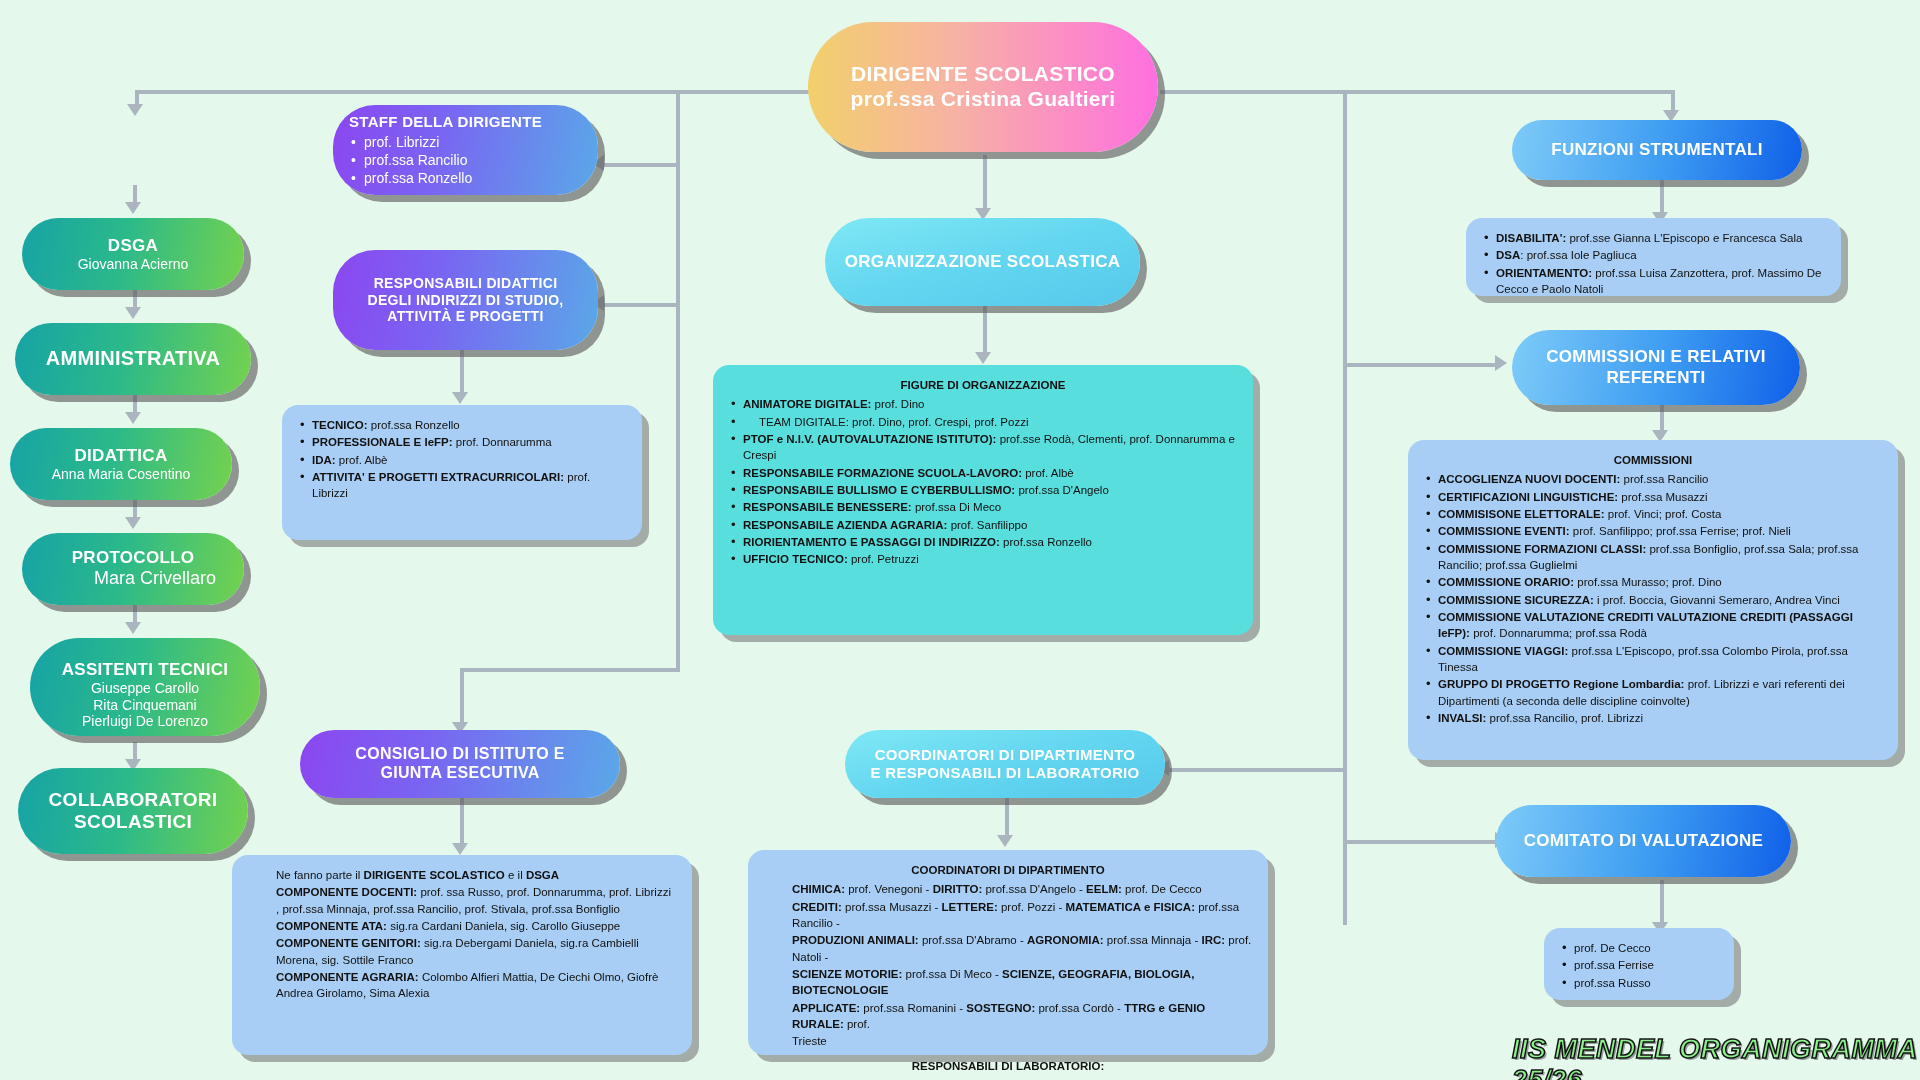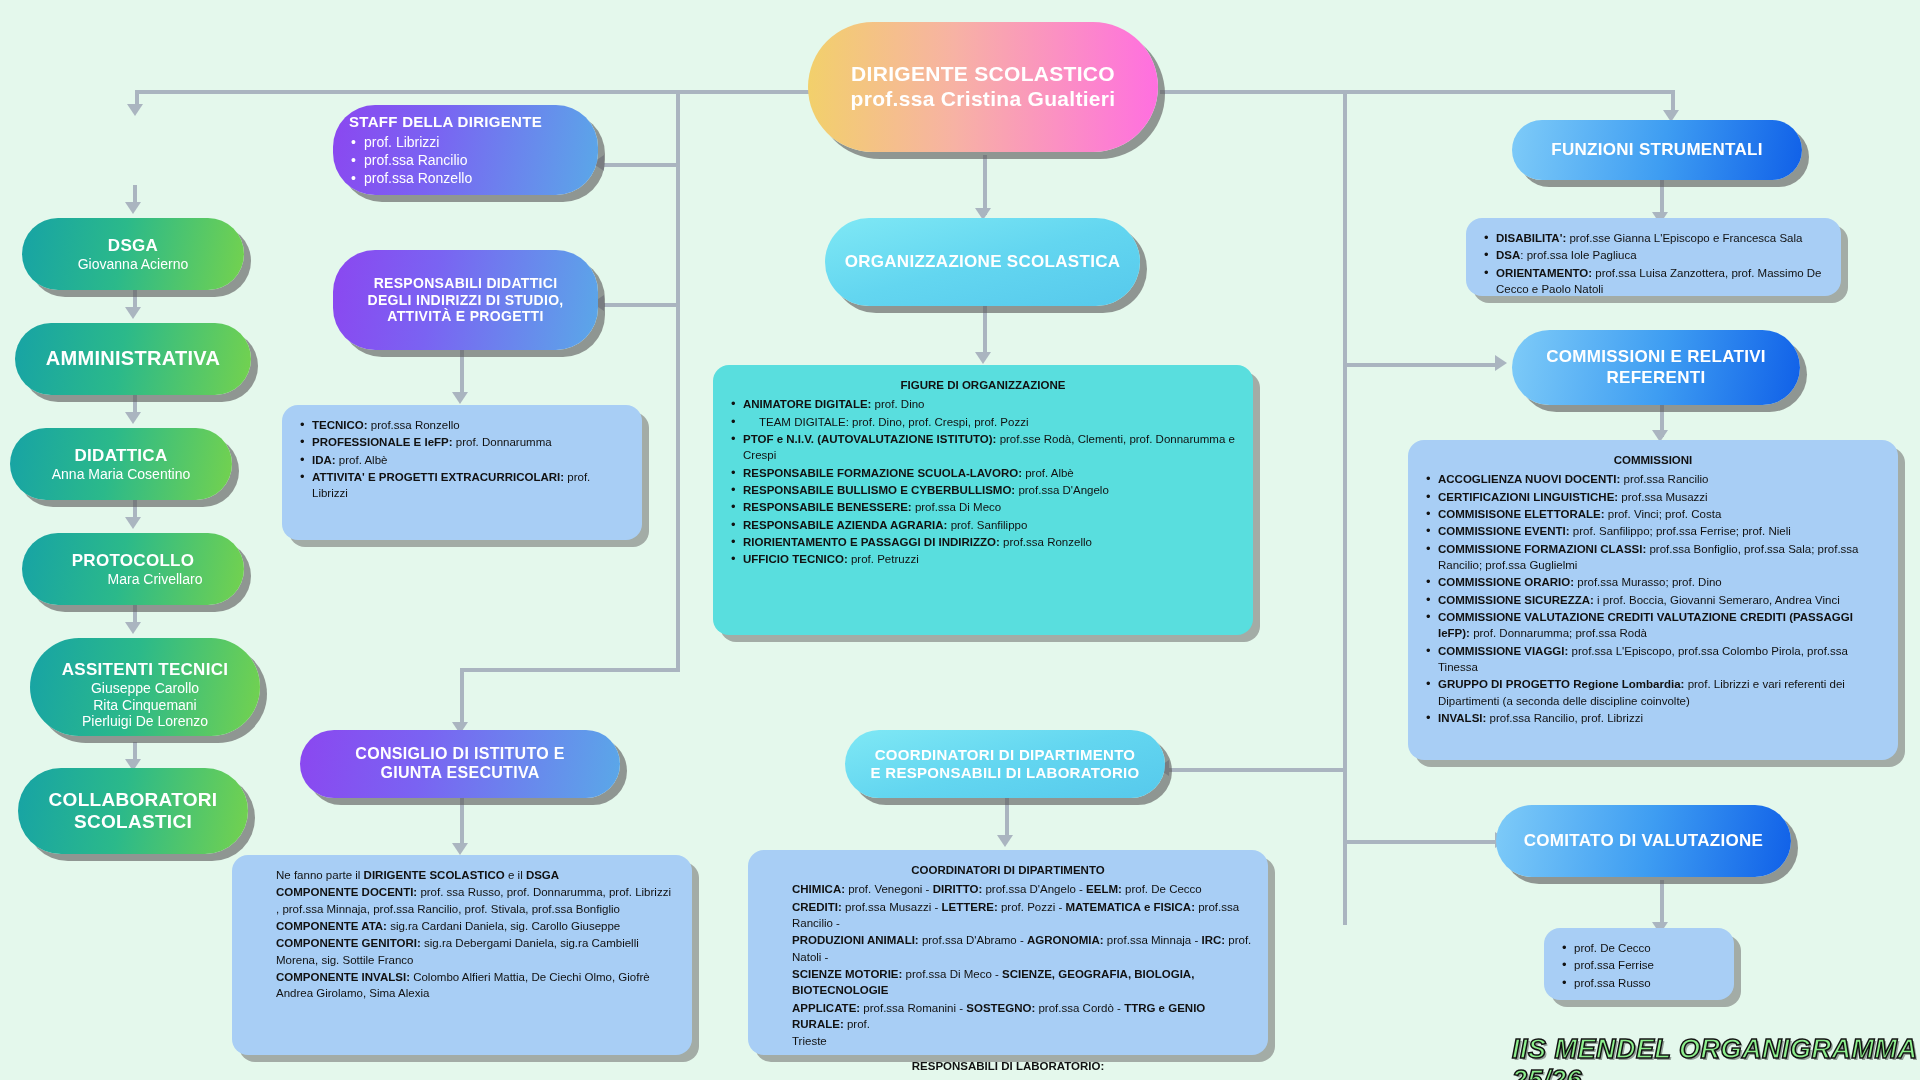--- a/index.html
+++ b/index.html
@@ -164,21 +164,21 @@
     <div class="ttl">AMMINISTRATIVA</div>
   </div>
 
   <div class="node pill-full g-green" style="left:10px;top:428px;width:222px;height:72px;font-size:17px;">
     <div class="ttl">DIDATTICA</div>
     <div class="sub" style="font-size:14px;">Anna Maria Cosentino</div>
   </div>
 
   <div class="node pill-full g-green" style="left:22px;top:533px;width:222px;height:72px;font-size:17px;">
     <div class="ttl">PROTOCOLLO</div>
-    <div class="sub" style="font-size:14px;padding-left:44px;">Mara Crivellaro</div>
+    <div class="sub" style="font-size:18px;padding-left:44px;">Mara Crivellaro</div>
   </div>
 
   <div class="node pill-full g-green" style="left:30px;top:638px;width:230px;height:98px;font-size:17px;justify-content:flex-end;">
     <div class="ttl">ASSITENTI TECNICI</div>
     <div class="sub" style="font-size:14px;white-space:pre-line;">Giuseppe Carollo
 Rita Cinquemani
 Pierluigi De Lorenzo</div>
   </div>
 
   <div class="node pill-full g-green" style="left:18px;top:768px;width:230px;height:86px;font-size:19px;">
@@ -308,21 +308,21 @@
     <div class="ttl">GIUNTA ESECUTIVA</div>
   </div>
 
   <div class="panel lblue" style="left:232px;top:855px;width:460px;height:200px;">
     <p>
       <span>Ne fanno parte il </span><b>DIRIGENTE SCOLASTICO</b><span> e il </span><b>DSGA</b>
     </p>
     <p><b>COMPONENTE DOCENTI:</b><span>  prof. ssa Russo, prof. Donnarumma, prof. Librizzi , prof.ssa Minnaja, prof.ssa Rancilio, prof. Stivala, prof.ssa Bonfiglio</span></p>
     <p><b>COMPONENTE ATA:</b><span> sig.ra Cardani Daniela, sig. Carollo Giuseppe</span></p>
     <p><b>COMPONENTE GENITORI:</b><span> sig.ra Debergami Daniela, sig.ra Cambielli Morena, sig. Sottile Franco</span></p>
-    <p><b>COMPONENTE INVALSI:</b><span> Colombo Alfieri Mattia, De Ciechi Olmo, Giofrè Andrea Girolamo, Sima Alexia</span></p>
+    <p><b>COMPONENTE AGRARIA:</b><span> Colombo Alfieri Mattia, De Ciechi Olmo, Giofrè Andrea Girolamo, Sima Alexia</span></p>
   </div>
 
   <div class="node pill-full g-cyan" style="left:845px;top:730px;width:320px;height:68px;font-size:15px;">
     <div class="ttl">COORDINATORI DI DIPARTIMENTO</div>
     <div class="ttl">E RESPONSABILI DI LABORATORIO</div>
   </div>
 
   <div class="panel lblue" style="left:748px;top:850px;width:520px;height:205px;">
     <h4>COORDINATORI DI DIPARTIMENTO</h4>
     <div id="dept-lines">

